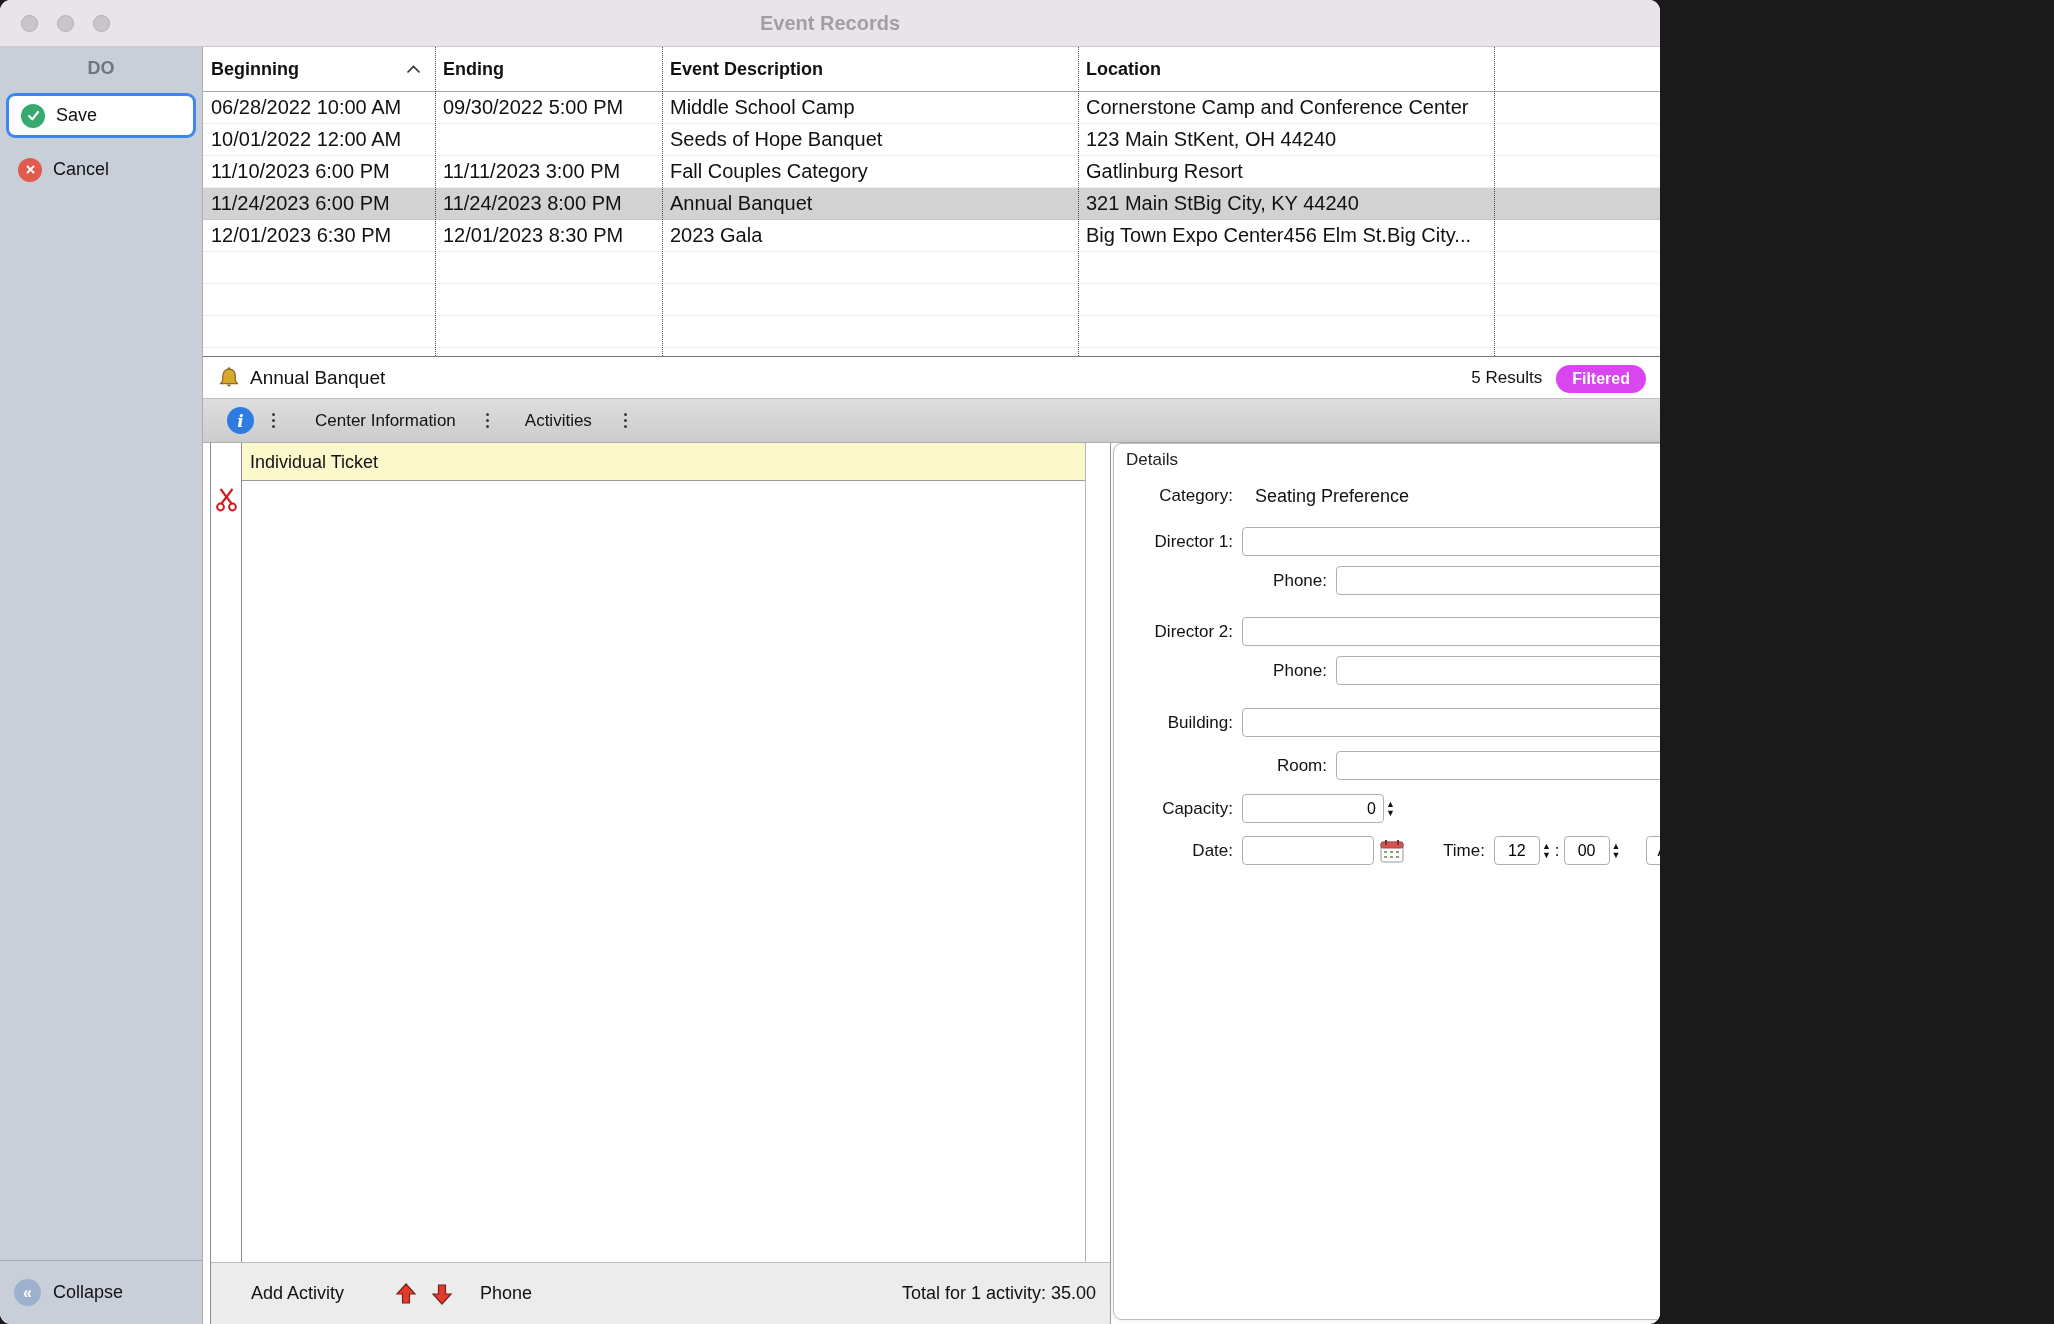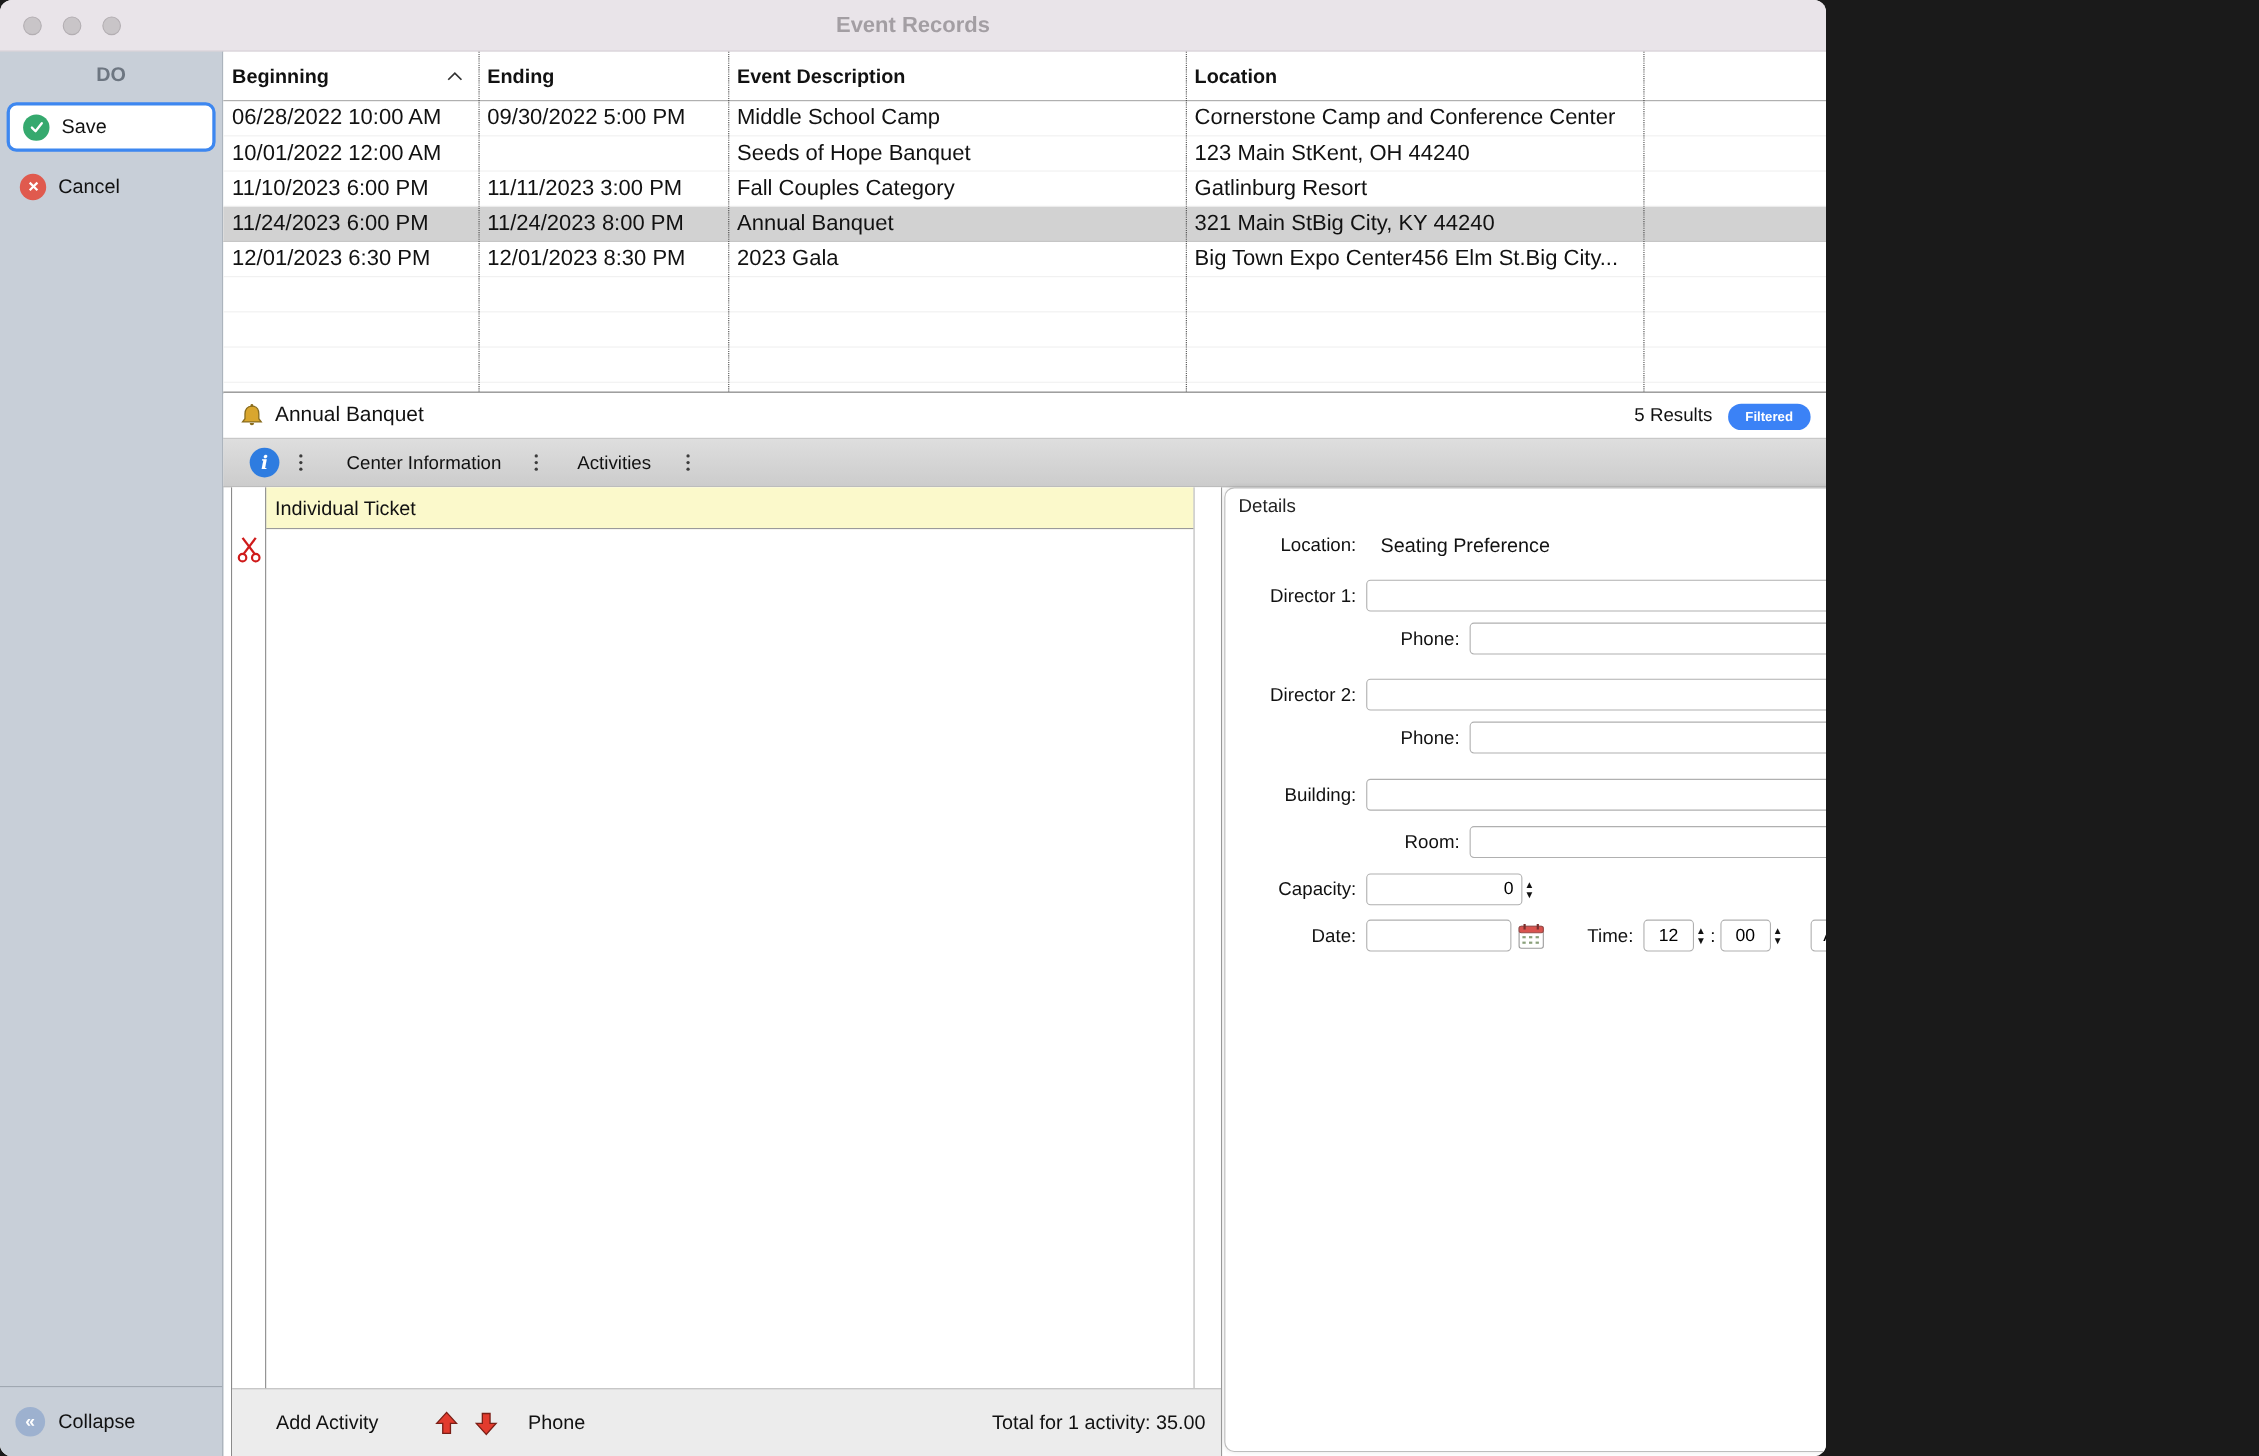--- a/index.html
+++ b/index.html
@@ -40,21 +40,21 @@
   .vsep{position:absolute;top:0;bottom:0;border-left:1px dotted #4a4a4a;}
   .vs1{left:232px;} .vs2{left:459px;} .vs3{left:875px;} .vs4{left:1291px;}
   .sort-chevron{margin-left:auto;margin-right:14px;display:flex;}
 
   
   .summary{position:absolute;left:203px;top:358px;right:0;height:40px;background:#fff;display:flex;align-items:center;}
   .sum-icon{margin-left:14px;display:flex;}
   .sum-name{margin-left:9px;font-size:19px;}
   .sum-spacer{flex:1;}
   .sum-results{font-size:17px;}
-  .filter-pill{margin:1px 14px 0 14px;background:#3b82f6;color:#fff;font-weight:bold;font-size:12px;padding:5px 16px;border-radius:14px;}
+  .filter-pill{margin:1px 14px 0 14px;background:#d946ef;color:#fff;font-weight:bold;font-size:16px;padding:5px 16px;border-radius:14px;}
 
   
   .tabbar{position:absolute;left:203px;top:398px;right:0;height:45px;background:linear-gradient(#dedede,#cccccc);border-top:1px solid #c2c2c2;border-bottom:1px solid #aeaeae;display:flex;align-items:center;}
   .info-circ{margin-left:24px;width:27px;height:27px;border-radius:50%;background:#2e7ce0;color:#fff;display:flex;align-items:center;justify-content:center;font-family:"DejaVu Serif",serif;font-style:italic;font-weight:bold;font-size:17px;}
   .vdots{display:flex;flex-direction:column;gap:3px;margin-left:18px;}
   .vdots i{width:3px;height:3px;border-radius:50%;background:#3c3c3c;display:block;}
   .tab{font-size:17px;color:#111;}
   .tab1{margin-left:40px;}
   .tab2{margin-left:36px;}
   .md1{margin-left:30px;} .md2{margin-left:32px;}
@@ -272,21 +272,21 @@
       <button class="btn-plain load-btn">Phone</button>
       <span class="foot-spacer"></span>
       <span class="total-label">Total for 1 activity: 35.00</span>
     </div>
   </div>
 
   <div class="dpanel">
     <div class="dp-title">Details</div>
 
     <div class="drow row-cat">
-      <span class="dlabel">Location:</span>
+      <span class="dlabel">Category:</span>
       <span class="cat-value">Seating Preference</span>
     </div>
     <button class="cat-dd">
       <svg width="14" height="9" viewBox="0 0 14 9">
             <polyline points="1.5,1.5 7,7 12.5,1.5" fill="none" stroke="#fff" stroke-width="2.2" stroke-linecap="round"></polyline>
           </svg>
     </button>
 
     <div class="drow row-d1">
       <span class="dlabel">Director 1:</span>

